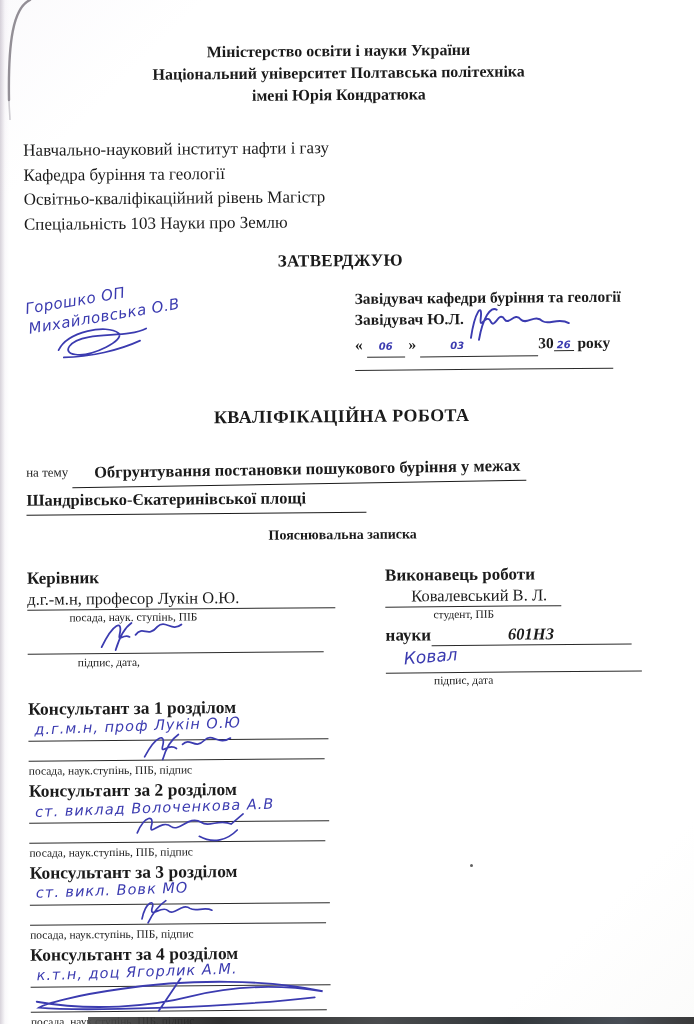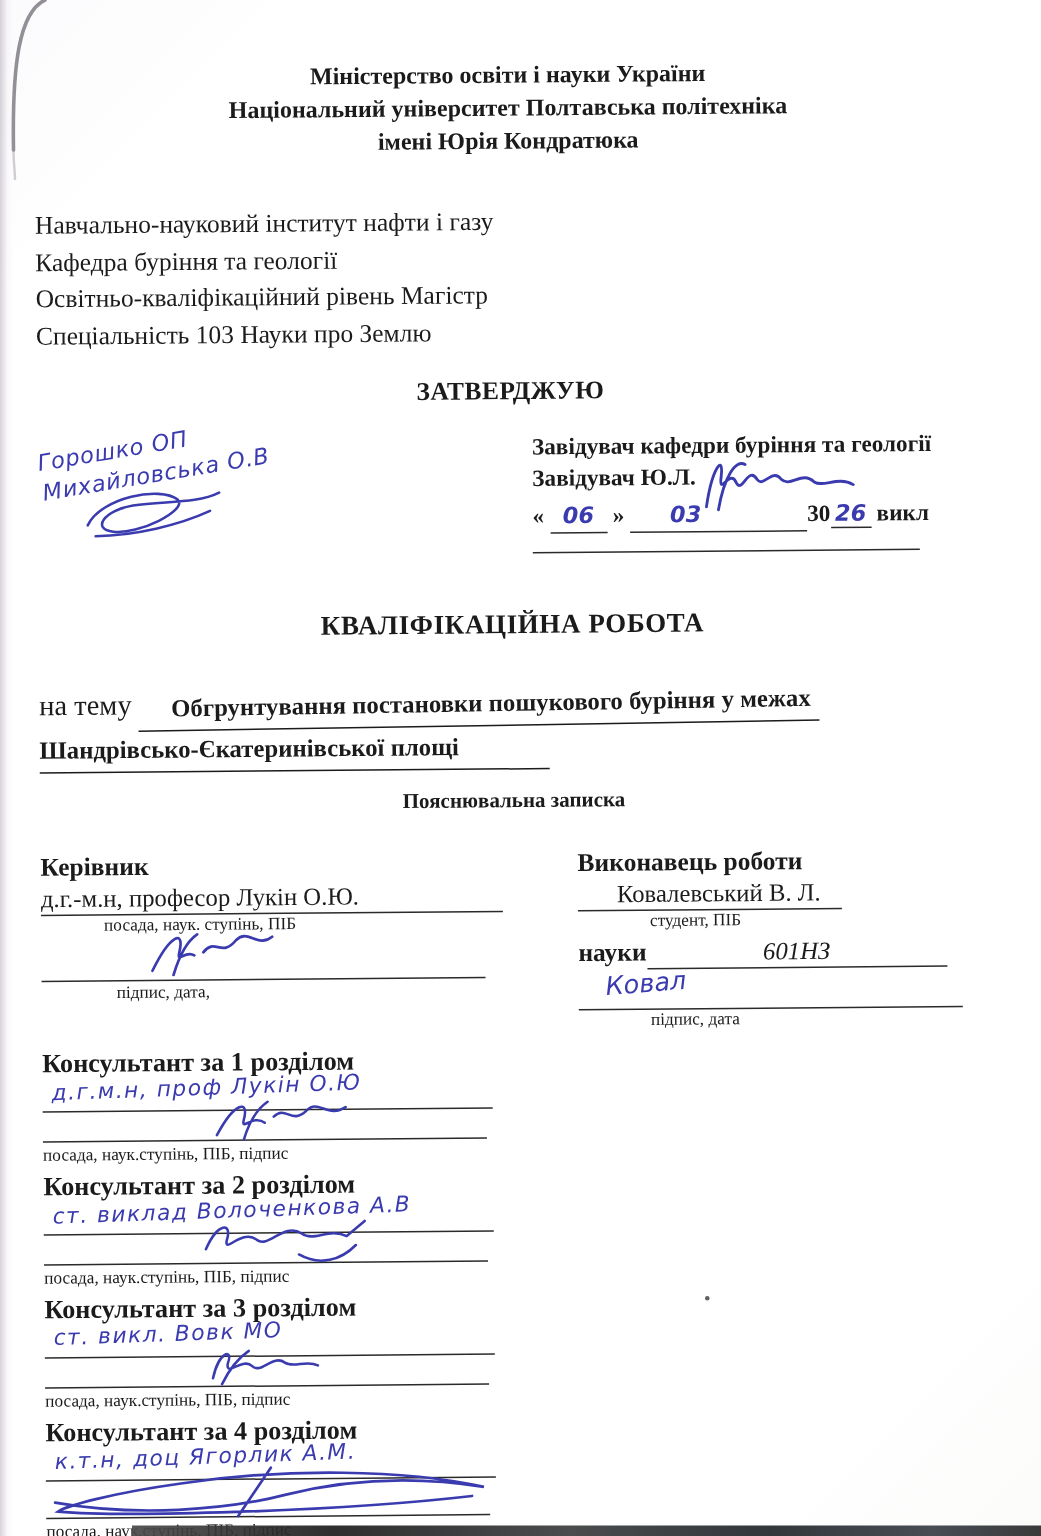--- a/index.html
+++ b/index.html
@@ -33,47 +33,47 @@
   .approval-right{margin-left:330px;width:320px;font-size:15.5px;line-height:21px;font-weight:bold;position:relative;}
   .name-row{position:relative;}
   .sig-vyn{position:absolute;left:108px;top:-8px;}
   .date-line{font-weight:bold;font-size:15.5px;margin-top:4px;white-space:nowrap;}
   .rule{display:inline-block;border-bottom:1.4px solid #2a2a2a;text-align:center;}
   .rule-day{width:38px;}
   .rule-month{width:118px;position:relative;}
   .rule-month .hand{position:relative;left:-22px;}
   .yr-hand{border-bottom:1.4px solid #2a2a2a;padding:0 3px;}
   .approval-underline{width:258px;border-bottom:1.6px solid #2a2a2a;margin-top:12px;}
-  .date-line .hand{font-size:15px;}
+  .date-line .hand{font-size:10px;}
 
   .main-title{font-size:18px;font-weight:bold;letter-spacing:.4px;margin-top:26px;}
 
   .topic{margin-top:28px;font-size:16.5px;line-height:27px;}
-  .topic-label{font-size:19px;}
+  .topic-label{font-size:13px;}
   .topic-line1{font-weight:bold;border-bottom:1.6px solid #1b1b1b;padding:0 6px 1px 22px;display:inline-block;transform:rotate(-0.45deg);}
   .topic-line2{font-weight:bold;border-bottom:1.6px solid #1b1b1b;display:inline-block;padding-right:60px;padding-bottom:1px;}
   .subtitle{font-size:14px;font-weight:bold;margin-top:14px;}
 
   .roles{display:flex;margin-top:22px;}
   .col-l{width:330px;flex:none;}
   .col-r{flex:1;padding-left:28px;}
   .role-label{font-size:17px;font-weight:bold;line-height:22px;}
   .u-value{font-size:16.5px;border-bottom:1.4px solid #2a2a2a;display:inline-block;width:308px;}
   .cap{font-size:11.5px;line-height:15px;}
   .cap-ind{padding-left:42px;}
   .sig-line{position:relative;border-bottom:1.4px solid #2a2a2a;width:296px;height:24px;margin-top:4px;}
   .sig-line svg{position:absolute;}
   .cap-sign{padding-left:50px;margin-top:1px;}
 
   .exec-name{border-bottom:1.4px solid #2a2a2a;display:inline-block;font-size:16.5px;padding:0 14px 0 26px;}
   .exec-cap{padding-left:48px;}
   .group-row{font-size:17px;margin-top:3px;}
   .group-label{font-weight:bold;}
   .group-rule{display:inline-block;border-bottom:1.4px solid #2a2a2a;width:200px;text-align:center;}
-  .group-val{font-style:italic;font-size:16.5px;}
+  .group-val{font-style:italic;font-size:16.5px;font-weight:bold;}
   .exec-sig{position:relative;border-bottom:1.4px solid #2a2a2a;width:256px;height:24px;margin-top:2px;}
   .exec-sig .hand{position:absolute;left:18px;top:-2px;font-size:17px;transform:rotate(-4deg);}
 
   .consultants{margin-top:6px;}
   .cons-block{margin-top:2px;}
   .cons-title{font-size:17.5px;font-weight:bold;line-height:22px;}
   .cons-hand{position:relative;border-bottom:1.3px solid #2a2a2a;width:300px;height:21px;}
   .cons-hand .hand{position:absolute;left:6px;top:-1px;font-size:14.5px;letter-spacing:1px;white-space:nowrap;transform:rotate(-1.5deg);}
   .cons-sig{position:relative;border-bottom:1.3px solid #2a2a2a;width:296px;height:19px;}
   .cons-sig svg{position:absolute;}
@@ -117,21 +117,21 @@
           <span>Завідувач Ю.Л.</span>
           <svg class="sig-vyn" width="118" height="42" viewBox="0 0 118 42">
             <path d="M8,38 C12,12 20,2 18,18 C16,32 24,12 28,22 C32,30 36,10 42,20 C46,26 52,12 58,20 C64,26 72,14 80,22 C86,26 96,18 106,24 M16,40 C20,18 28,6 34,10" fill="none" stroke="#3b3bb0" stroke-width="1.9" stroke-linecap="round"></path>
           </svg>
         </div>
         <div class="date-line">
           <span>«</span>
           <span class="rule rule-day"><span class="hand">06</span></span>
           <span>»</span>
           <span class="rule rule-month"><span class="hand">03</span></span><span>30</span><span class="hand yr-hand">26</span>
-          <span>викл</span>
+          <span>року</span>
         </div>
         <div class="approval-underline"></div>
       </div>
     </div>
 
     <div class="center main-title">КВАЛІФІКАЦІЙНА РОБОТА</div>
 
     <div class="topic">
       <span class="topic-label">на тему</span>
       <span class="topic-line1">Обгрунтування постановки пошукового буріння у межах</span>

